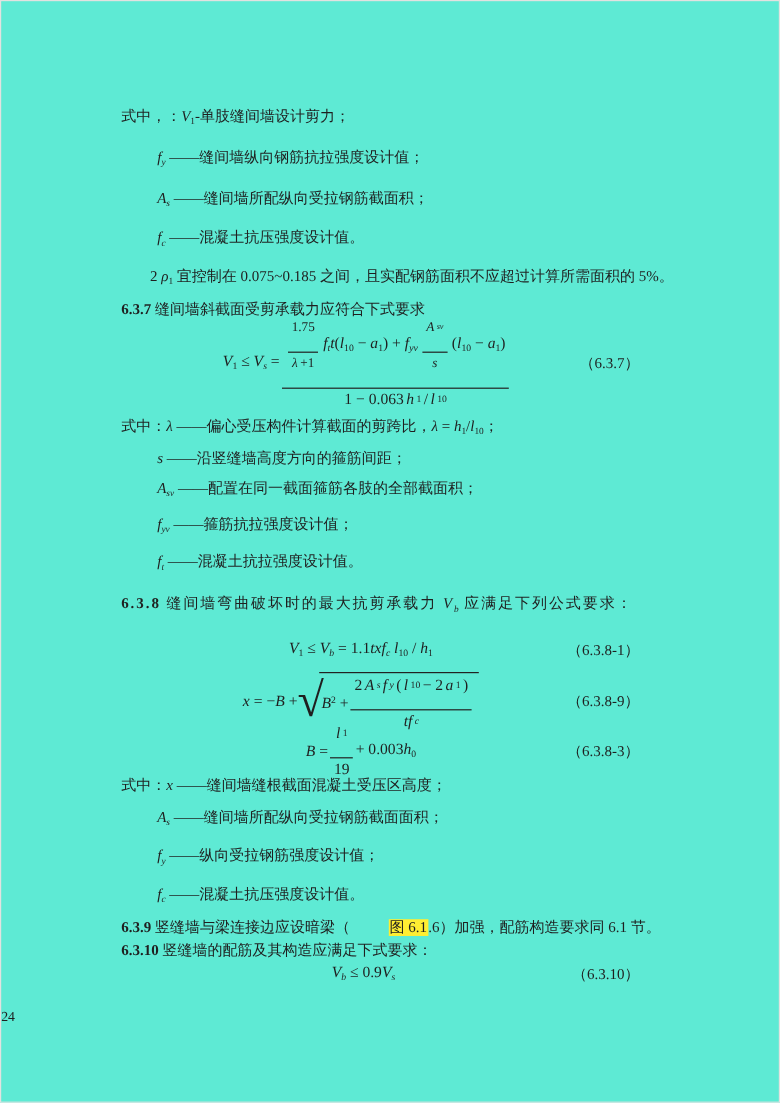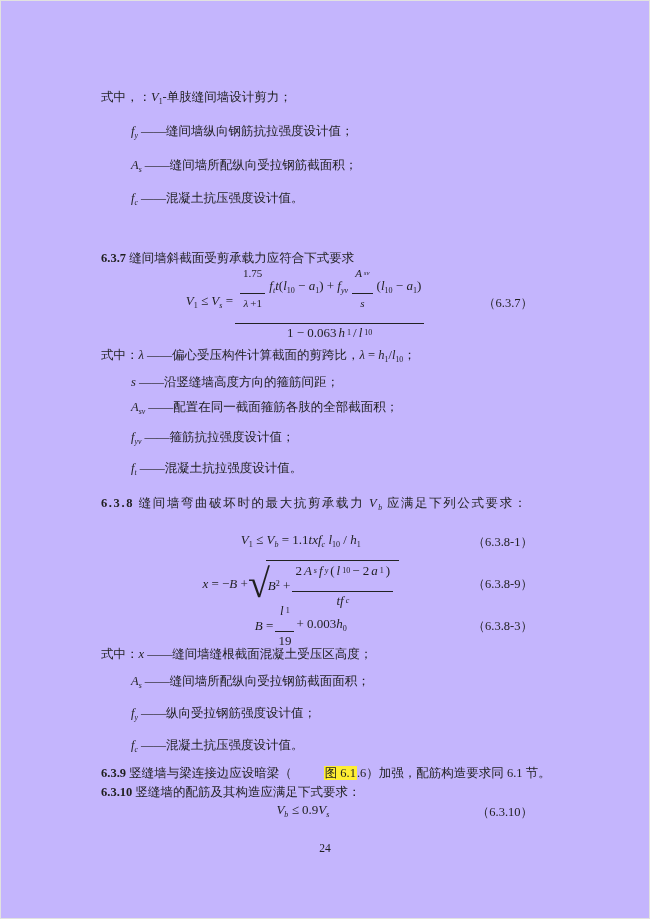--- a/index.html
+++ b/index.html
@@ -1,19 +1,19 @@
 <!DOCTYPE html>
 <html style="--hl: #ffee33; --ink: #1f1f1f;"><head>
 <meta charset="utf-8">
 <style>
   :root { --hl: #ffee33; --ink: #1f1f1f; }
   html,body { margin:0; padding:0; background:#ffffff; }
   .page {
     position:relative; width:650px; height:919px; box-sizing:border-box;
-    background:#c4b5fd; border:1px solid #e2e2e0; overflow:hidden;
+    background:#5eead4; border:1px solid #e2e2e0; overflow:hidden;
     font-family:"Liberation Serif","DejaVu Serif",serif;
     color:var(--ink); font-size:12.5px; line-height:16px;
   }
   .line { position:absolute; white-space:nowrap; }
   .heading .tk-b { font-weight:bold;text-align:center; }
   .spread { letter-spacing:1.6px; }
 
   
   .tk-i   { font-style:italic; }
   .tk-b   { font-weight:bold; font-style:normal; }
@@ -31,32 +31,33 @@
   .frac { display:inline-flex; flex-direction:column; vertical-align:middle; text-align:center; margin:0 2px; }
   .frac > .ftop { border-bottom:1px solid #222; padding:0 3px 12px; display:flex; align-items:center; justify-content:center; gap:2px; }
   .frac > .fbot { padding:1px 3px 0; display:flex; align-items:center; justify-content:center; gap:2px; }
   .frac.small { font-size:11px; }
 
   
   .sqrt { display:inline-flex; align-items:center; }
   .sqrt > .rad { font-style:normal; font-size:40px; line-height:0.85; font-weight:400; }
   .sqrt > .sbody { border-top:1.2px solid #222; margin-left:-4px; padding:2px 4px 0 2px; display:inline-flex; align-items:center; }
 
-  .footer { position:absolute; left:0; right:0; text-align:center; font-size:11.5px; }
+  .footer { position:absolute; left:0; right:0; font-size:11.5px; }
 </style>
 </head>
 <body>
 
 <div class="page">
 
   <div class="line" style="top:88px;left:100px">式中，：<span class="tk-i">V</span><span class="tk-sub">1</span>-单肢缝间墙设计剪力；</div>
   <div class="line" style="top:122px;left:130px"><span class="tk-i">f</span><span class="tk-subi">y</span> ——缝间墙纵向钢筋抗拉强度设计值；</div>
   <div class="line" style="top:156px;left:130px"><span class="tk-i">A</span><span class="tk-subi">s</span> ——缝间墙所配纵向受拉钢筋截面积；</div>
   <div class="line" style="top:189px;left:130px"><span class="tk-i">f</span><span class="tk-subi">c</span> ——混凝土抗压强度设计值。</div>
 
+  <div class="line" style="top:221px;left:124px">2  <span class="tk-i">ρ</span><span class="tk-sub">1</span> 宜控制在 0.075~0.185 之间，且实配钢筋面积不应超过计算所需面积的 5%。</div>
 
   <div class="line heading" style="top:249px;left:100px"><span class="tk-b">6.3.7</span>  缝间墙斜截面受剪承载力应符合下式要求</div>
 
   <div class="eqrow" style="top:264px;height:76px">
     <span class="eq-wrap">
       <span><span class="tk-i">V</span><span class="tk-sub">1</span> ≤ <span class="tk-i">V</span><span class="tk-subi">s</span> = </span>
       <span class="frac">
         <span class="ftop">
           <span class="frac small">
             <span class="ftop">1.75</span>

